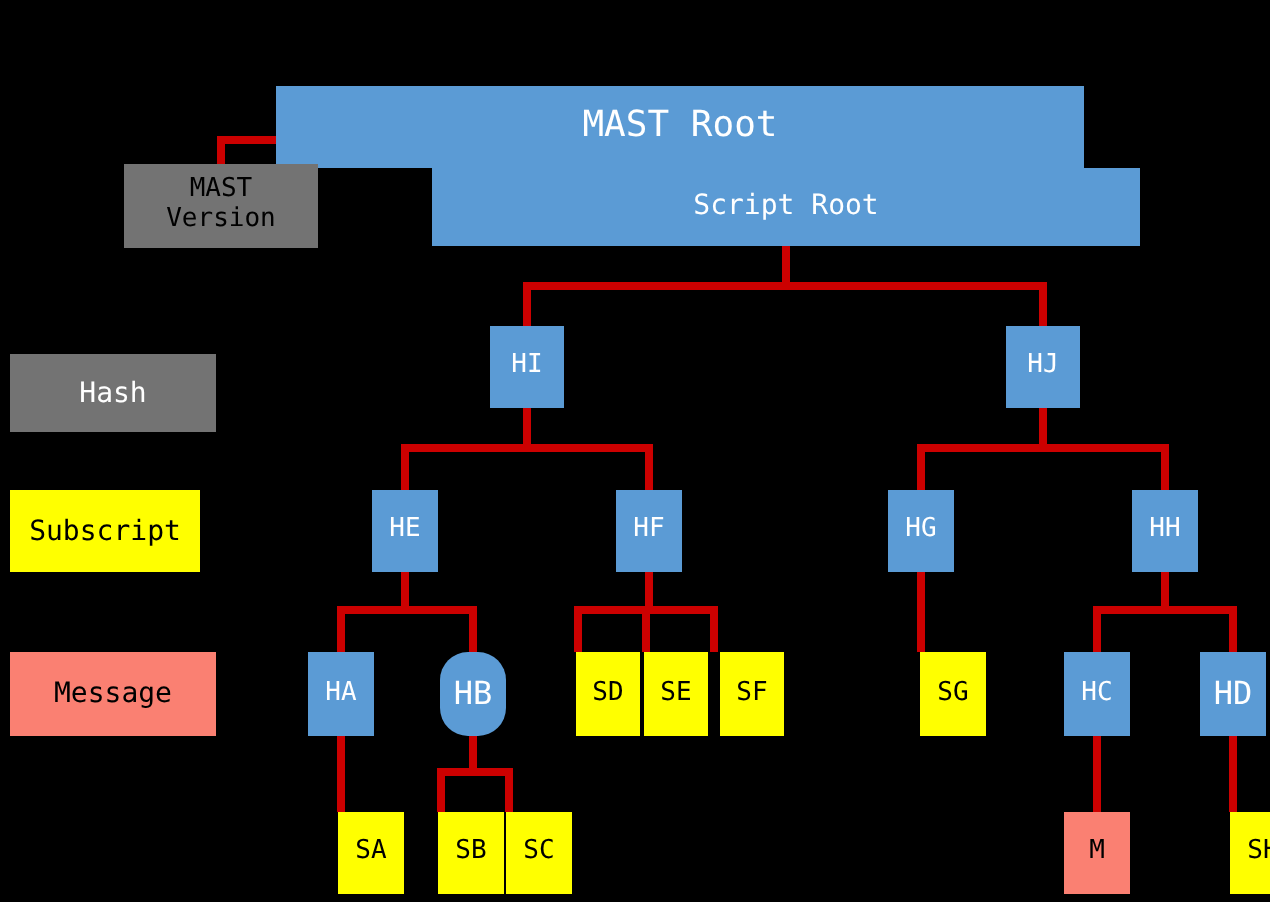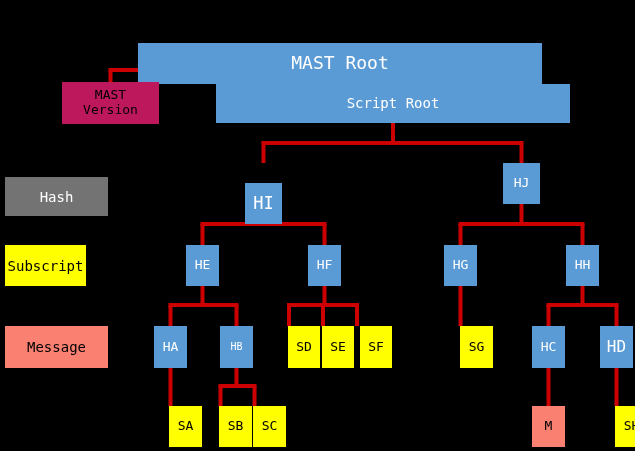--- a/index.html
+++ b/index.html
@@ -41,21 +41,21 @@
   .node.subscript {
     background: #ffff00;
     color: #000000;
     margin-left: 15px;
   }
   .node.message {
     background: #fa8072;
     color: #000000;
   }
   .node.version {
-    background: #be185d;
+    background: #737373;
     color: #000000;
   }
   .legend-box {
     position: absolute;
     box-sizing: border-box;
     display: flex;
     align-items: center;
     justify-content: center;
     text-align: center;
     z-index: 5;
@@ -101,36 +101,36 @@
       <line x1="236.5" y1="368" x2="236.5" y2="386" stroke="#cc0000" stroke-width="4" stroke-linecap="butt"></line>
       <line x1="218.5" y1="386" x2="256.5" y2="386" stroke="#cc0000" stroke-width="4" stroke-linecap="butt"></line>
       <line x1="220.5" y1="386" x2="220.5" y2="406" stroke="#cc0000" stroke-width="4" stroke-linecap="butt"></line>
       <line x1="254.5" y1="386" x2="254.5" y2="406" stroke="#cc0000" stroke-width="4" stroke-linecap="butt"></line>
       <line x1="548.5" y1="368" x2="548.5" y2="406" stroke="#cc0000" stroke-width="4" stroke-linecap="butt"></line>
       <line x1="616.5" y1="368" x2="616.5" y2="406" stroke="#cc0000" stroke-width="4" stroke-linecap="butt"></line>
     </svg>
 
   <div id="legend-layer">
       <div class="legend-box hash" style="left: 5px; top: 165px; width: 103px; height: 39px; font-size: 14px; background: #737373; color: rgb(255, 255, 255); margin-top: 12px;">Hash</div>
-      <div class="legend-box subscript" style="left: 5px; top: 245px; width: 81px; height: 41px; font-size: 14px; background: rgb(255, 255, 0); color: rgb(0, 0, 0);">Subscript</div>
+      <div class="legend-box subscript" style="left: 5px; top: 245px; width: 95px; height: 41px; font-size: 14px; background: rgb(255, 255, 0); color: rgb(0, 0, 0);">Subscript</div>
       <div class="legend-box message" style="left: 5px; top: 326px; width: 103px; height: 42px; font-size: 14px; background: rgb(250, 128, 114); color: rgb(0, 0, 0);">Message</div>
     </div>
   <div id="node-layer">
       <div class="node hash" style="left: 138px; top: 3px; width: 404px; height: 41px; font-size: 18px; margin-top: 40px;">MAST Root</div>
       <div class="node version" style="left: 62px; top: 82px; width: 97px; height: 42px; font-size: 13px;">MAST
 Version</div>
       <div class="node hash" style="left: 216px; top: 84px; width: 354px; height: 39px; font-size: 14px;">Script Root</div>
-      <div class="node hash" style="left: 245px; top: 163px; width: 37px; height: 41px; font-size: 17px; margin-top: 20px;">HI</div>
+      <div class="node hash" style="left: 245px; top: 163px; width: 37px; height: 41px; font-size: 13px;">HI</div>
       <div class="node hash" style="left: 503px; top: 163px; width: 37px; height: 41px; font-size: 13px;">HJ</div>
       <div class="node hash" style="left: 186px; top: 245px; width: 33px; height: 41px; font-size: 13px;">HE</div>
       <div class="node hash" style="left: 308px; top: 245px; width: 33px; height: 41px; font-size: 13px;">HF</div>
       <div class="node hash" style="left: 444px; top: 245px; width: 33px; height: 41px; font-size: 13px;">HG</div>
       <div class="node hash" style="left: 566px; top: 245px; width: 33px; height: 41px; font-size: 13px;">HH</div>
       <div class="node hash" style="left: 154px; top: 326px; width: 33px; height: 42px; font-size: 13px;">HA</div>
-      <div class="node hash" style="left: 220px; top: 326px; width: 33px; height: 42px; font-size: 10px;">HB</div>
+      <div class="node hash" style="left: 220px; top: 326px; width: 33px; height: 42px; font-size: 16px; border-radius: 14px;">HB</div>
       <div class="node subscript" style="left: 273px; top: 326px; width: 32px; height: 42px; font-size: 13px;">SD</div>
       <div class="node subscript" style="left: 307px; top: 326px; width: 32px; height: 42px; font-size: 13px;">SE</div>
       <div class="node subscript" style="left: 345px; top: 326px; width: 32px; height: 42px; font-size: 13px;">SF</div>
       <div class="node subscript" style="left: 445px; top: 326px; width: 33px; height: 42px; font-size: 13px;">SG</div>
       <div class="node hash" style="left: 532px; top: 326px; width: 33px; height: 42px; font-size: 13px;">HC</div>
       <div class="node hash" style="left: 600px; top: 326px; width: 33px; height: 42px; font-size: 16px;">HD</div>
       <div class="node subscript" style="left: 154px; top: 406px; width: 33px; height: 41px; font-size: 13px;">SA</div>
       <div class="node subscript" style="left: 204px; top: 406px; width: 33px; height: 41px; font-size: 13px;">SB</div>
       <div class="node subscript" style="left: 238px; top: 406px; width: 33px; height: 41px; font-size: 13px;">SC</div>
       <div class="node message" style="left: 532px; top: 406px; width: 33px; height: 41px; font-size: 13px;">M</div>

